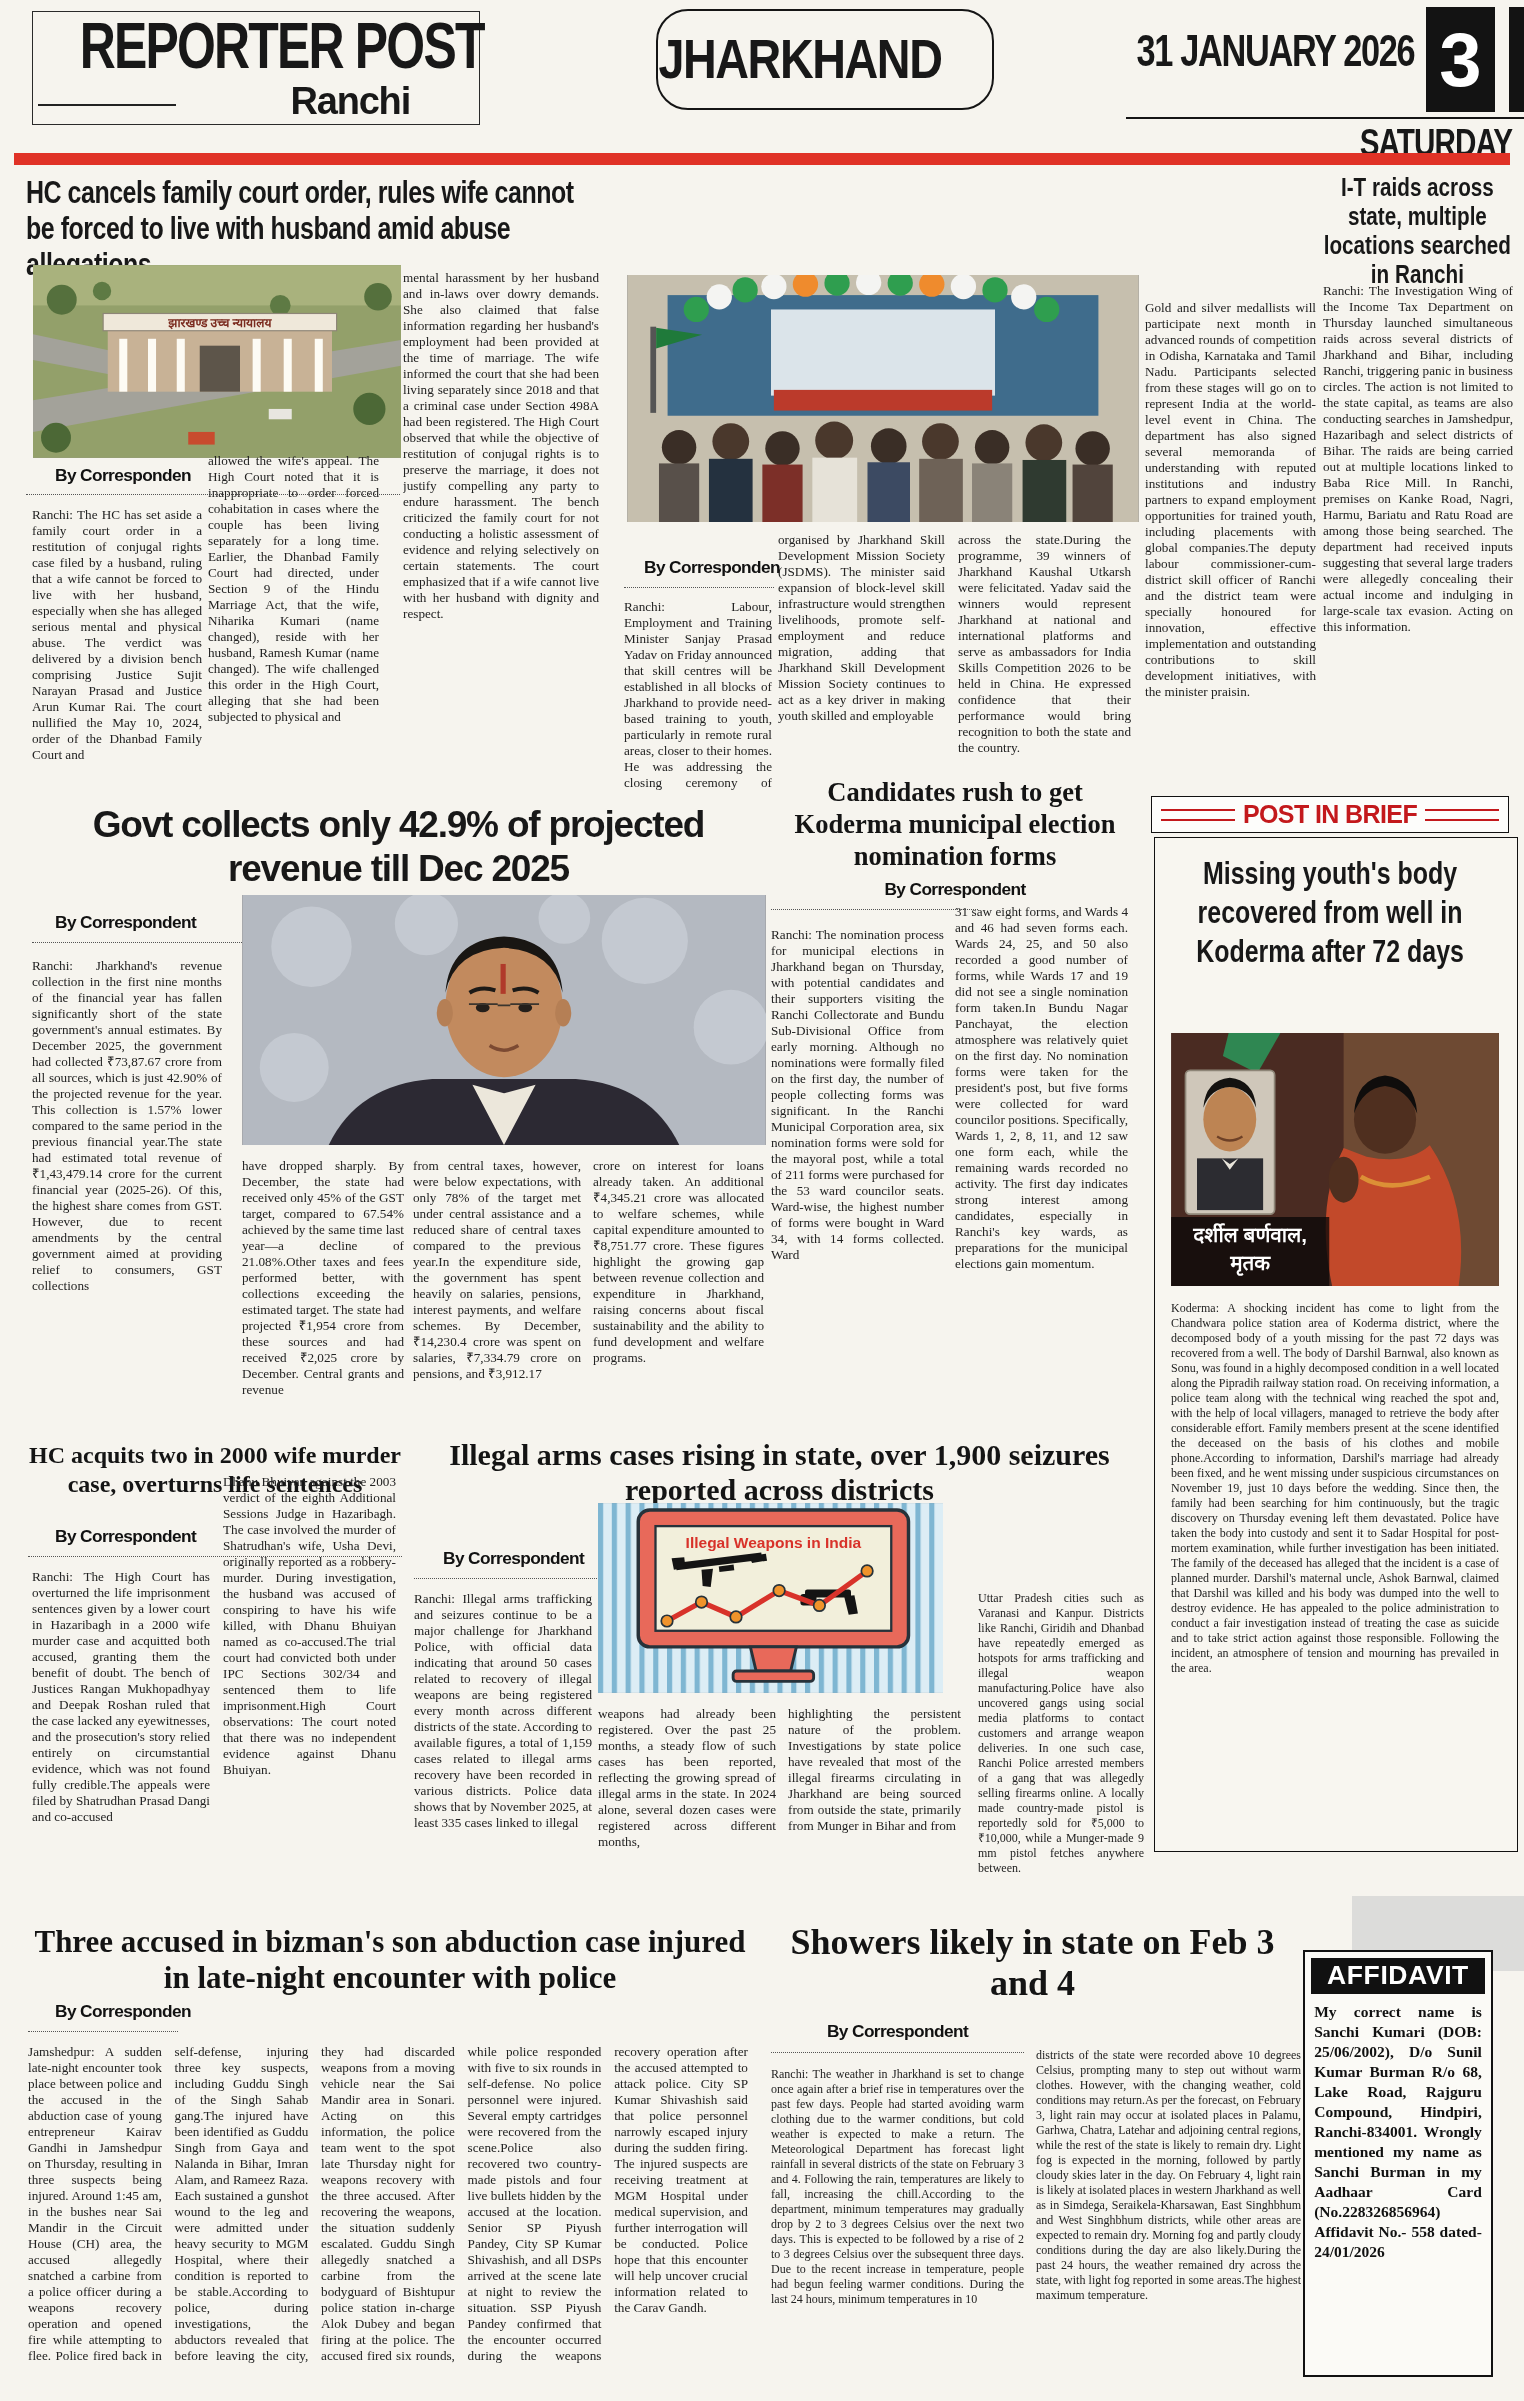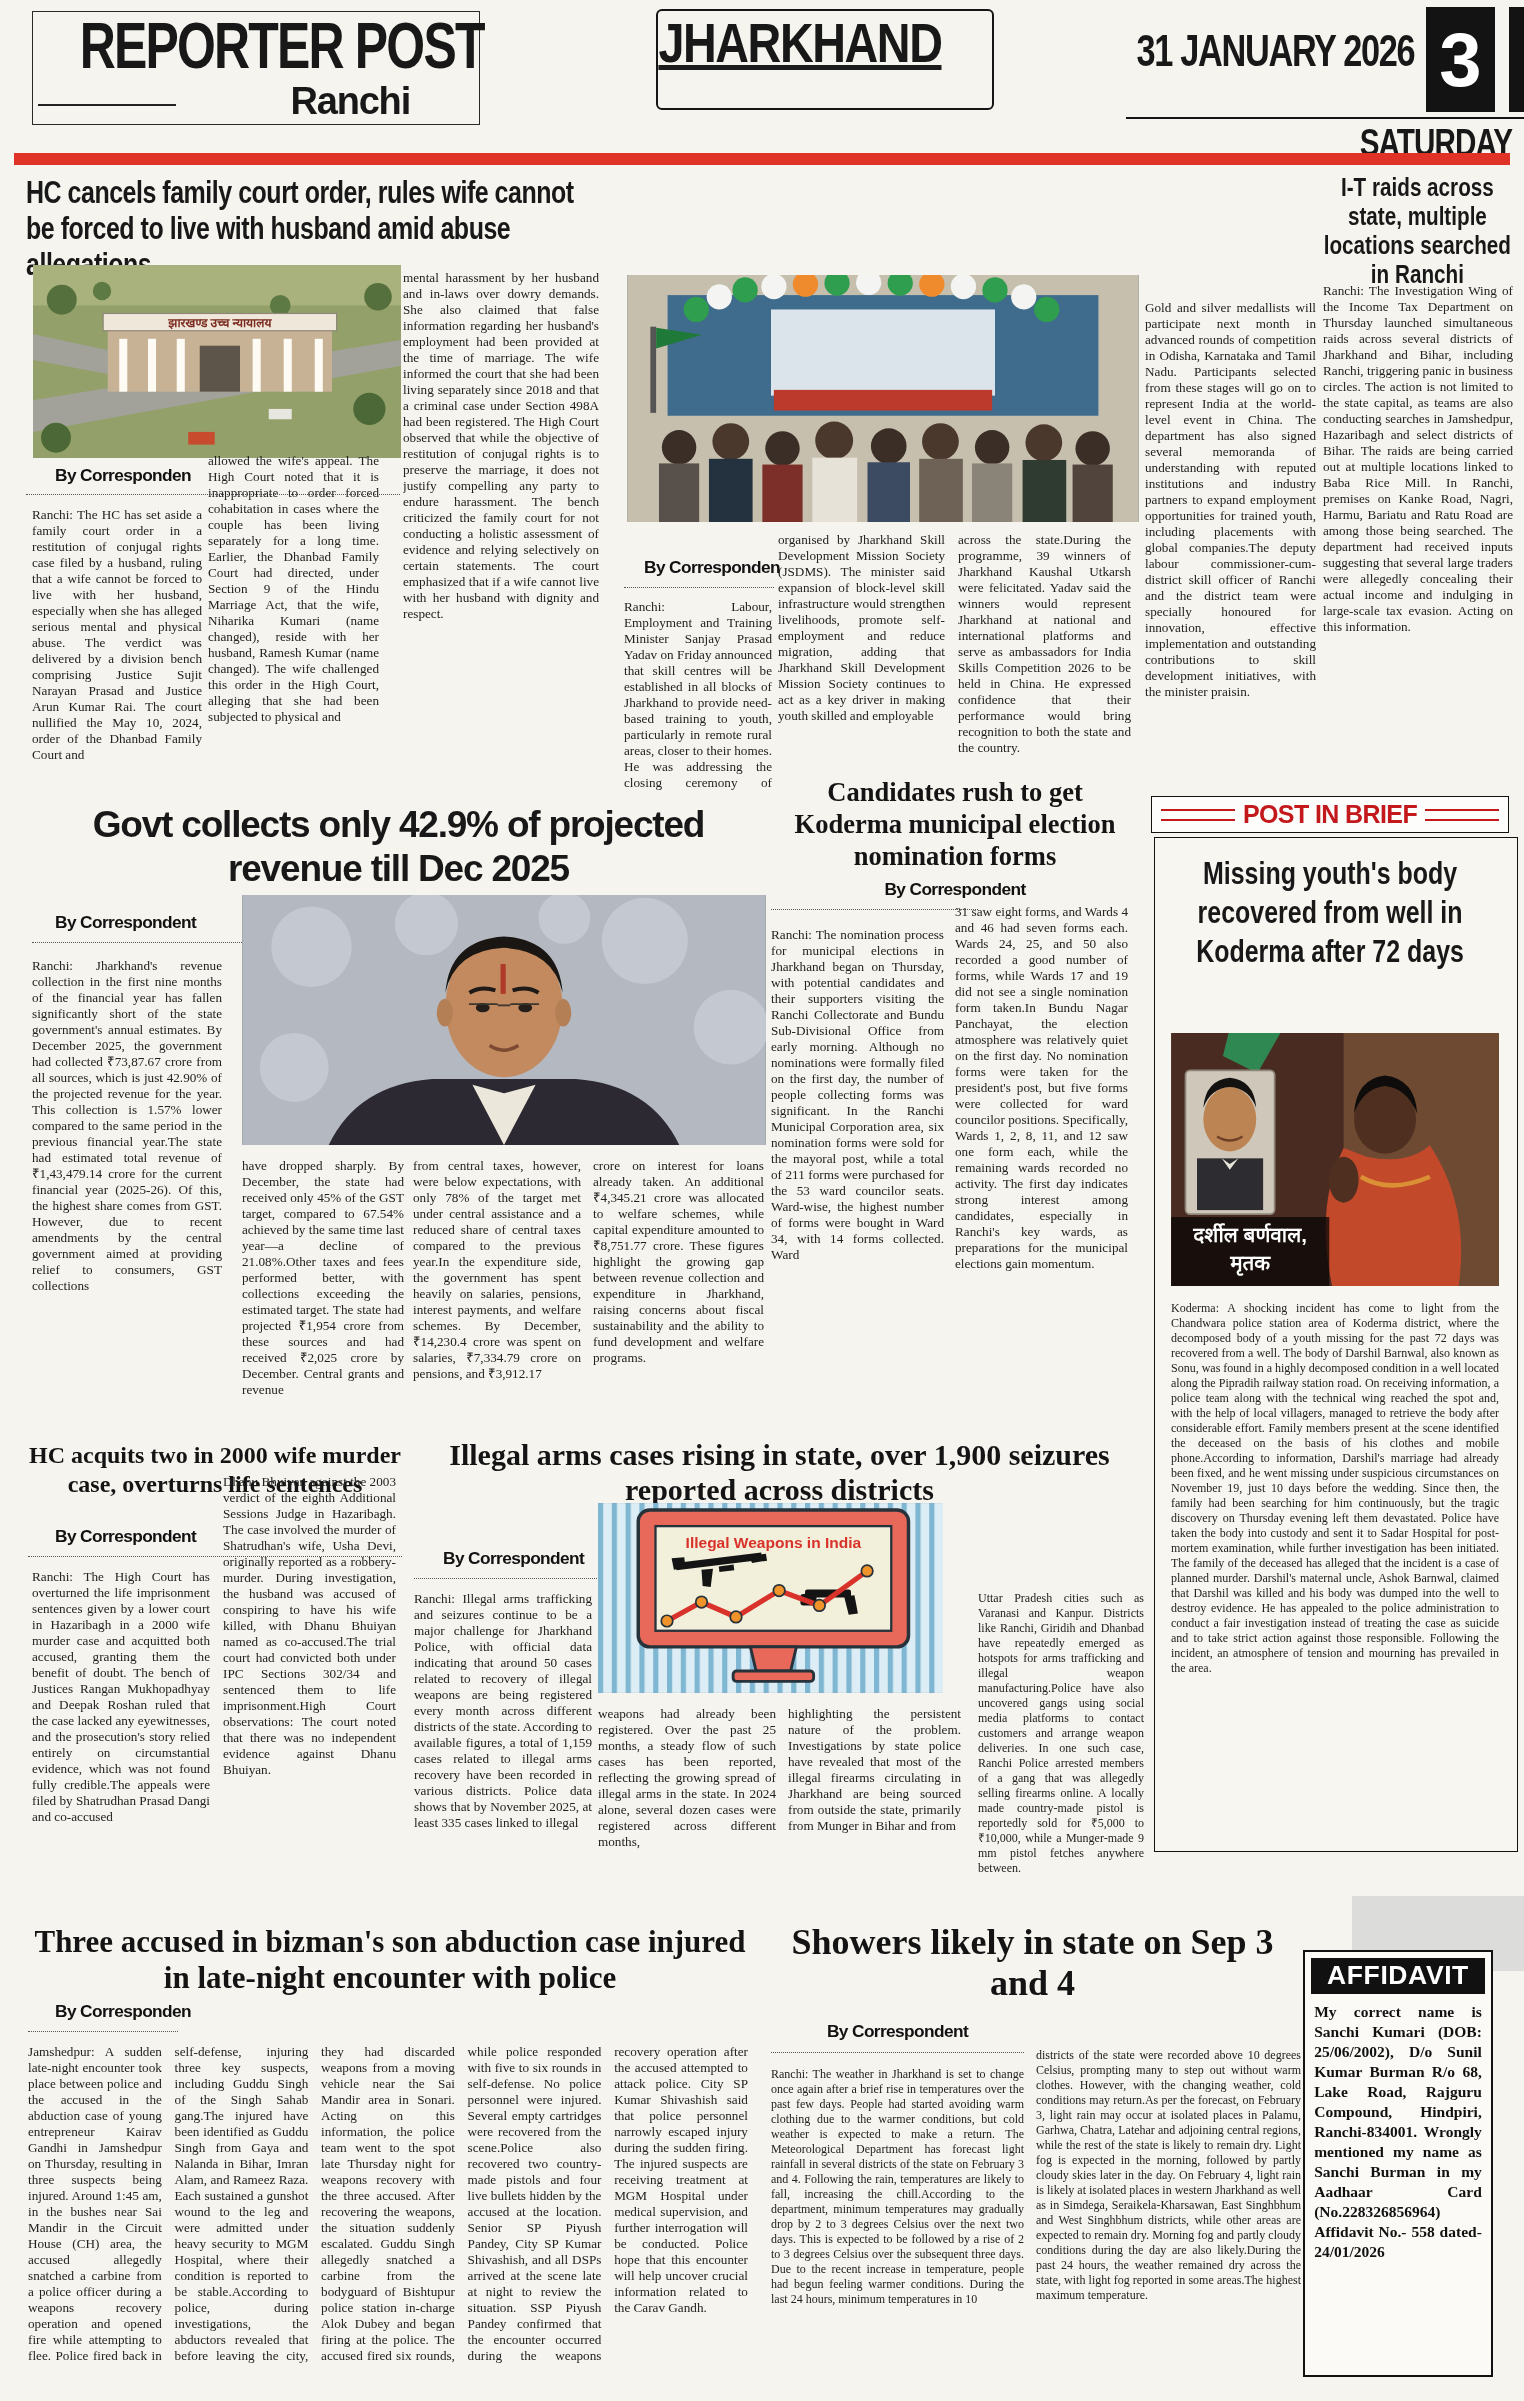--- a/index.html
+++ b/index.html
@@ -26,21 +26,21 @@
 <div class="page">
 
   <div class="abs" style="left:32px;top:11px;width:446px;height:112px;border:1.7px solid #2a2a2a;text-align:right;">
     <div class="h-sans" style="position:absolute;left:5.8px;top:2.3px;width:570px;font-size:64px;line-height:64px;letter-spacing:-2.3px;">
       <span class="cond">REPORTER POST</span>
     </div>
     <div class="h-sans" style="position:absolute;right:69px;top:68px;font-size:38px;letter-spacing:-1.2px;">Ranchi</div>
     <div class="abs" style="left:4.6px;top:92px;width:138px;height:2.3px;background:#222;"></div>
   </div>
 
-  <div class="abs" style="left:656px;top:8.6px;width:334px;height:97px;border:2.3px solid #151515;border-radius:6px;display:flex;align-items:flex-start;justify-content:center;text-decoration:underline;">
+  <div class="abs" style="left:656px;top:8.6px;width:334px;height:97px;border:2.3px solid #151515;border-radius:32px;display:flex;align-items:center;justify-content:center;">
     <div class="h-sans" style="font-size:55px;letter-spacing:-1.7px;width:380px;text-align:center;">
       <span class="cond85">JHARKHAND</span>
     </div>
   </div>
 
   <div class="abs h-sans" style="left:1082px;top:26px;width:426px;font-size:44px;letter-spacing:-1.7px;">
     <span class="cond" style="text-align:right;width:426px;">31 JANUARY 2026</span>
   </div>
 
   <div class="abs" style="left:1426px;top:7px;width:69px;height:105px;background:#131313;display:flex;align-items:center;justify-content:center;">
@@ -271,21 +271,21 @@
 
   <div class="abs bodytxt" style="left:598px;top:1706px;width:178px;height:213px;">weapons had already been registered. Over the past 25 months, a steady flow of such cases has been reported, reflecting the growing spread of illegal arms in the state. In 2024 alone, several dozen cases were registered across different months,</div>
   <div class="abs bodytxt" style="left:788px;top:1706px;width:173px;height:213px;">highlighting the persistent nature of the problem. Investigations by state police have revealed that most of the illegal firearms circulating in Jharkhand are being sourced from outside the state, primarily from Munger in Bihar and from</div>
   <div class="abs bodytxt sm" style="left:978px;top:1591px;width:166px;height:328px;">Uttar Pradesh cities such as Varanasi and Kanpur. Districts like Ranchi, Giridih and Dhanbad have repeatedly emerged as hotspots for arms trafficking and illegal weapon manufacturing.Police have also uncovered gangs using social media platforms to contact customers and arrange weapon deliveries. In one such case, Ranchi Police arrested members of a gang that was allegedly selling firearms online. A locally made country-made pistol is reportedly sold for ₹5,000 to ₹10,000, while a Munger-made 9 mm pistol fetches anywhere between.</div>
 
   <div class="abs h-serif ctr" style="left:32px;top:1924px;width:716px;font-size:31px;line-height:36px;">Three accused in bizman's son abduction case injured in late-night encounter with police</div>
   <div class="abs byline" style="left:55px;top:2001px;">By Corresponden</div>
   <div class="abs dotrule" style="left:28px;top:2031px;width:150px;"></div>
   <div class="abs bodytxt" style="left:28px;top:2044px;width:720px;height:354px;column-count:5;column-gap:12.7px;">Jamshedpur: A sudden late-night encounter took place between police and the accused in the abduction case of young entrepreneur Kairav Gandhi in Jamshedpur on Thursday, resulting in three suspects being injured. Around 1:45 am, in the bushes near Sai Mandir in the Circuit House (CH) area, the accused allegedly snatched a carbine from a police officer during a weapons recovery operation and opened fire while attempting to flee. Police fired back in self-defense, injuring three key suspects, including Guddu Singh of the Singh Sahab gang.The injured have been identified as Guddu Singh from Gaya and Nalanda in Bihar, Imran Alam, and Rameez Raza. Each sustained a gunshot wound to the leg and were admitted under heavy security to MGM Hospital, where their condition is reported to be stable.According to police, during investigations, the abductors revealed that before leaving the city, they had discarded weapons from a moving vehicle near the Sai Mandir area in Sonari. Acting on this information, the police team went to the spot late Thursday night for weapons recovery with the three accused. After recovering the weapons, the situation suddenly escalated. Guddu Singh allegedly snatched a carbine from the bodyguard of Bishtupur police station in-charge Alok Dubey and began firing at the police. The accused fired six rounds, while police responded with five to six rounds in self-defense. No police personnel were injured. Several empty cartridges were recovered from the scene.Police also recovered two country-made pistols and four live bullets hidden by the accused at the location. Senior SP Piyush Pandey, City SP Kumar Shivashish, and all DSPs arrived at the scene late at night to review the situation. SSP Piyush Pandey confirmed that the encounter occurred during the weapons recovery operation after the accused attempted to attack police. City SP Kumar Shivashish said that police personnel narrowly escaped injury during the sudden firing. The injured suspects are receiving treatment at MGM Hospital under medical supervision, and further interrogation will be conducted. Police hope that this encounter will help uncover crucial information related to the Carav Gandh.</div>
 
-  <div class="abs h-serif ctr" style="left:765px;top:1922px;width:535px;font-size:36px;line-height:41px;">Showers likely in state on Sep 3 and 4</div>
+  <div class="abs h-serif ctr" style="left:765px;top:1922px;width:535px;font-size:36px;line-height:41px;">Showers likely in state on Feb 3 and 4</div>
   <div class="abs byline ctr" style="left:771px;top:2021px;width:253px;">By Correspondent</div>
   <div class="abs dotrule" style="left:771px;top:2052px;width:253px;"></div>
   <div class="abs bodytxt sm" style="left:771px;top:2067px;width:253px;height:331px;">Ranchi: The weather in Jharkhand is set to change once again after a brief rise in temperatures over the past few days. People had started avoiding warm clothing due to the warmer conditions, but cold weather is expected to make a return. The Meteorological Department has forecast light rainfall in several districts of the state on February 3 and 4. Following the rain, temperatures are likely to fall, increasing the chill.According to the department, minimum temperatures may gradually drop by 2 to 3 degrees Celsius over the next two days. This is expected to be followed by a rise of 2 to 3 degrees Celsius over the subsequent three days. Due to the recent increase in temperature, people had begun feeling warmer conditions. During the last 24 hours, minimum temperatures in 10</div>
   <div class="abs bodytxt sm" style="left:1036px;top:2048px;width:265px;height:349px;">districts of the state were recorded above 10 degrees Celsius, prompting many to step out without warm clothes. However, with the changing weather, cold conditions may return.As per the forecast, on February 3, light rain may occur at isolated places in Palamu, Garhwa, Chatra, Latehar and adjoining central regions, while the rest of the state is likely to remain dry. Light fog is expected in the morning, followed by partly cloudy skies later in the day. On February 4, light rain is likely at isolated places in western Jharkhand as well as in Simdega, Seraikela-Kharsawan, East Singhbhum and West Singhbhum districts, while other areas are expected to remain dry. Morning fog and partly cloudy conditions during the day are also likely.During the past 24 hours, the weather remained dry across the state, with light fog reported in some areas.The highest maximum temperature.</div>
 
   <div class="abs" style="left:1352px;top:1896px;width:173px;height:75px;background:#dcdcda;"></div>
 
   <div class="abs" style="left:1303px;top:1950px;width:190px;height:427px;border:2.3px solid #111;background:#fbfaf6;box-sizing:border-box;">
     <div style="margin:5.8px;background:#111;height:36px;display:flex;align-items:center;justify-content:center;">
       <span class="h-sans" style="color:#fff;font-size:26.5px;letter-spacing:0.6px;">AFFIDAVIT</span>

